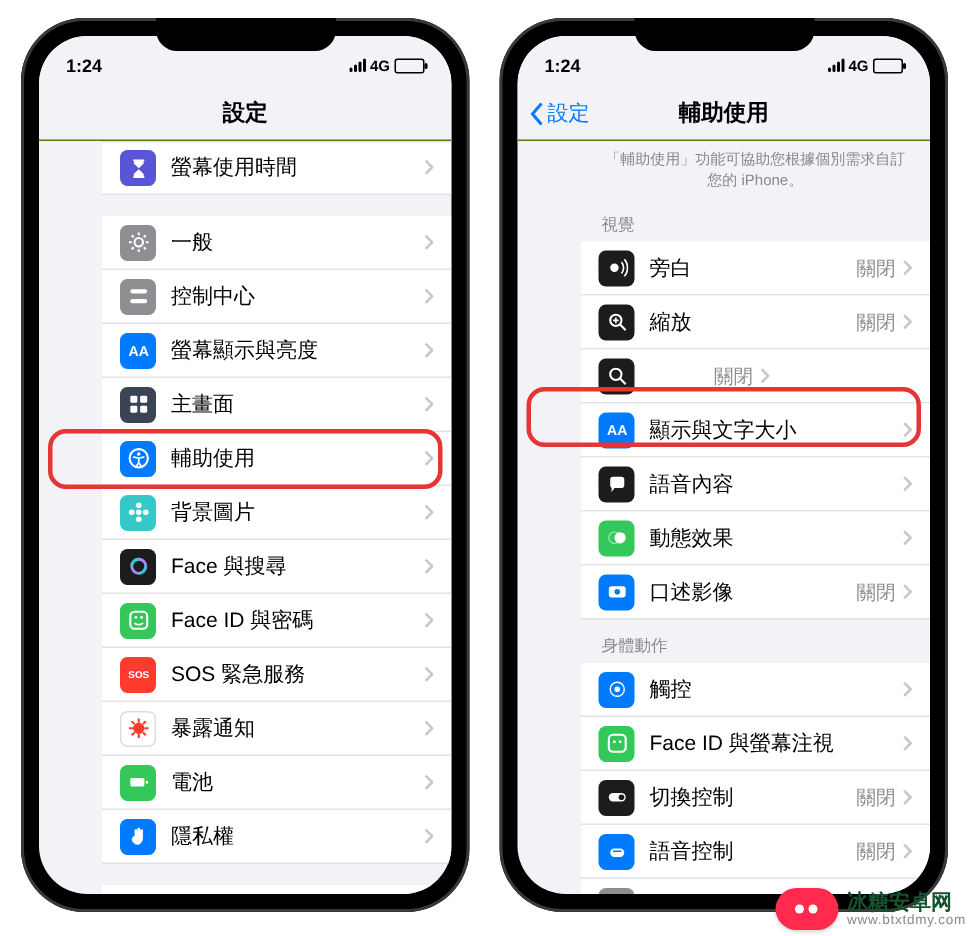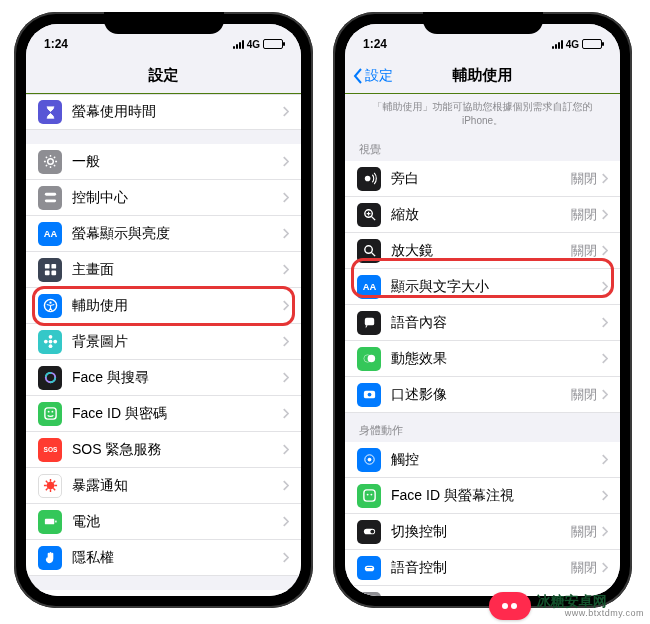--- a/index.html
+++ b/index.html
@@ -44,21 +44,21 @@
   .statusbar {
     height: 34px;
     display: flex;
     justify-content: space-between;
     align-items: center;
     padding: 6px 18px 0;
     font-size: 12px;
     font-weight: 600;
     background: #f2f2f7;
   }
-  .sb-right { display: flex; align-items: center; gap: 3px; font-size: 10px; }
+  .sb-right { display: flex; align-items: flex-start; gap: 3px; font-size: 10px; }
   .signal { display: inline-flex; gap: 1px; align-items: flex-end; }
   .signal i { width: 2px; background:#000; display:inline-block; border-radius:1px;}
   .signal i:nth-child(1){height:3px} .signal i:nth-child(2){height:5px}
   .signal i:nth-child(3){height:7px} .signal i:nth-child(4){height:9px}
   .battery { width: 20px; height: 10px; border:1px solid #000; border-radius:2px; position:relative;}
   .battery::after { content:""; position:absolute; right:-3px; top:2px; width:2px; height:4px; background:#000; border-radius:1px;}
   .navbar {
     height: 36px;
     background: #f2f2f7;
     border-bottom: 1px solid #4d7c0f;
@@ -68,21 +68,21 @@
     position: relative;
     font-size: 15px;
     font-weight: 600;
   }
   .navback {
     position: absolute; left: 8px; top: 0; bottom: 0;
     display: flex; align-items: center;
     color: #007aff; font-size: 14px; font-weight: 400;
   }
   .navback svg { width: 10px; height: 16px; margin-right: 2px; }
-  .content { height: calc(100% - 70px); overflow: hidden; }
+  .content { height: calc(100% - 70px); overflow: hidden; margin-left: 42px; }
   .section-gap { height: 14px; }
   .section-desc {
     font-size: 10px; color: #8a8a8e;
     padding: 6px 14px 4px; text-align: center; line-height: 1.4;
   }
   .section-header {
     font-size: 11px; color: #8a8a8e;
     padding: 10px 14px 4px;
   }
   .row {
@@ -125,21 +125,21 @@
   .wm-icon {
     width: 42px; height: 28px;
     background: #ff2a4d;
     border-radius: 14px;
     display: flex; align-items: center; justify-content: center;
     gap: 3px;
     box-shadow: 0 1px 3px rgba(0,0,0,.2);
   }
   .wm-icon i { width: 6px; height: 6px; background:#fff; border-radius:50%; display:block;}
   .wm-text { font-size: 14px; font-weight: 700; color: #14532d; line-height:1;}
-  .wm-sub { font-size: 9px; color: #888; letter-spacing: .5px; margin-left: 28px;}
+  .wm-sub { font-size: 9px; color: #888; letter-spacing: .5px;}
 </style>
 </head>
 <body>
 
 <div class="phones">
 
   <div class="phone">
     <div class="notch"></div>
     <div class="screen">
       <div class="statusbar">
@@ -385,21 +385,20 @@
                 <path d="M2 1l5 5-5 5"></path>
               </svg></span>
   </div>
           <div class="row">
     <span class="icon-box" style="background:#1c1c1e">
               <svg viewBox="0 0 16 16">
                 <circle cx="7" cy="7" r="4" fill="none" stroke="#fff" stroke-width="1.5"></circle>
                 <path d="M10 10l4 4" stroke="#fff" stroke-width="1.5"></path>
               </svg>
             </span>
-    <span class="row-label">放大鏡</span>
     <span class="row-value">關閉</span>
             <span class="chevron"><svg viewBox="0 0 8 12">
                 <path d="M2 1l5 5-5 5"></path>
               </svg></span>
   </div>
           <div class="row">
     <span class="icon-box" style="background:#007aff">
               <svg viewBox="0 0 16 16">
                 <text x="8" y="12" text-anchor="middle" font-size="10" font-weight="700" fill="#fff">AA</text>
               </svg>

